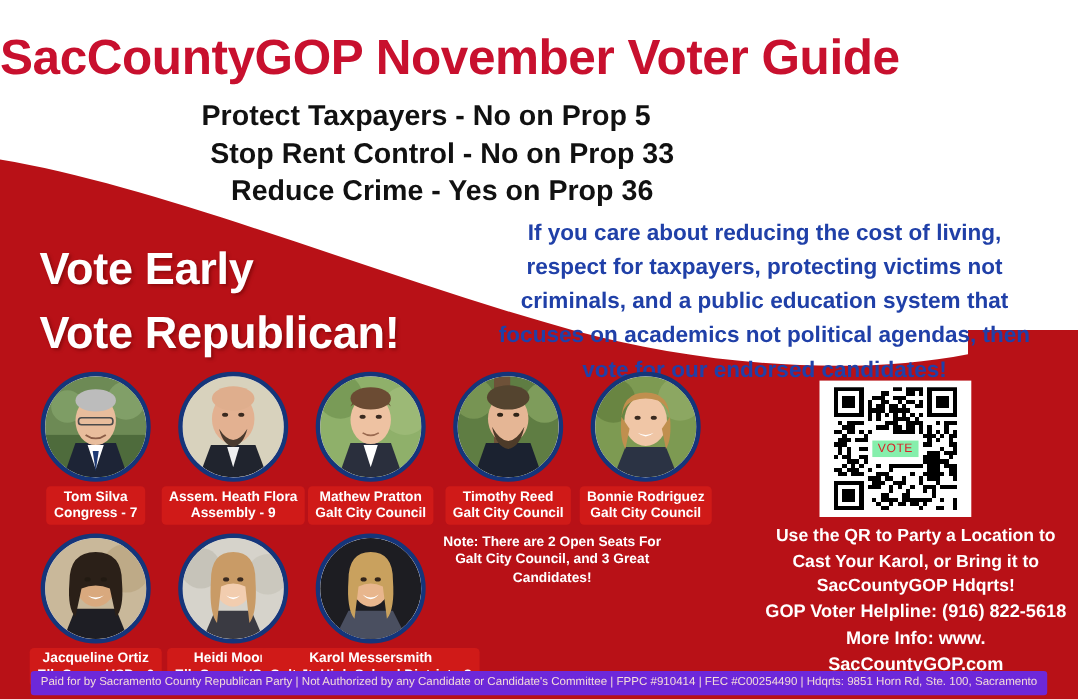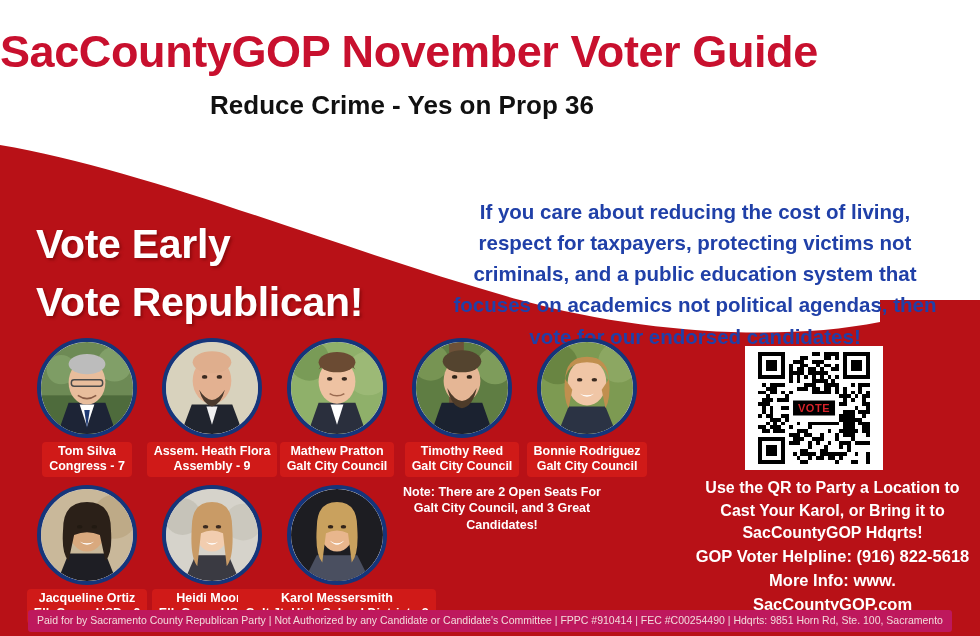--- a/index.html
+++ b/index.html
@@ -170,24 +170,24 @@
     position: relative;
     width: 122px;
     height: 112px;
   }
   #qr-canvas { display: block; width: 100%; height: 100%; }
   #qr-vote {
     position: absolute;
     left: 50%;
     top: 50%;
     transform: translate(-50%, -50%);
-    background: #000000;
+    background: #86efac;
     color: #D8232A;
     font-size: 11px;
-    font-weight: bold;
+    font-weight: normal;
     letter-spacing: 0.5px;
     padding: 2px 5px;
     line-height: 1;
   }
 
   
   #qr-caption {
     position: absolute;
     left: 690px;
     top: 477px;
@@ -218,41 +218,46 @@
     left: 0;
     bottom: 0;
     width: 980px;
     height: 30px;
     z-index: 8;
     display: flex;
     align-items: center;
     justify-content: center;
   }
   #footer-text {
-    background: #be185d;
+    background: #6d28d9;
     color: #F2DADA;
     font-size: 10.5px;
     line-height: 1;
     padding: 5px 9px 6px 9px;
     border-radius: 3px;
     white-space: nowrap;
   }
 </style>
 </head>
 <body>
 
 <div id="poster">
 
   <svg id="red-shape" viewBox="0 0 980 636" preserveAspectRatio="none">
     <path d="M0,145 C150,170 340,250 520,300 C640,333 780,342 880,322 L880,300 L980,300 L980,636 L0,636 Z" fill="#B81117"></path>
   </svg>
 
   <div id="header">
     <div id="main-title">SacCountyGOP November Voter Guide</div>
     <div id="prop-lines">
+      <div id="prop-line-1">
+        <span class="prop-seg">Protect Taxpayers - No on Prop 5</span>
+        <span class="gap"></span>
+        <span class="prop-seg">Stop Rent Control - No on Prop 33</span>
+      </div>
       <div id="prop-line-2">Reduce Crime - Yes on Prop 36</div>
     </div>
   </div>
 
   <div id="vote-early">
     <div>Vote Early</div>
     <div>Vote Republican!</div>
   </div>
 
   <div id="care-paragraph">If you care about reducing the cost of living, respect for taxpayers, protecting victims not criminals, and a public education system that focuses on academics not political agendas, then vote for our endorsed candidates!</div>

